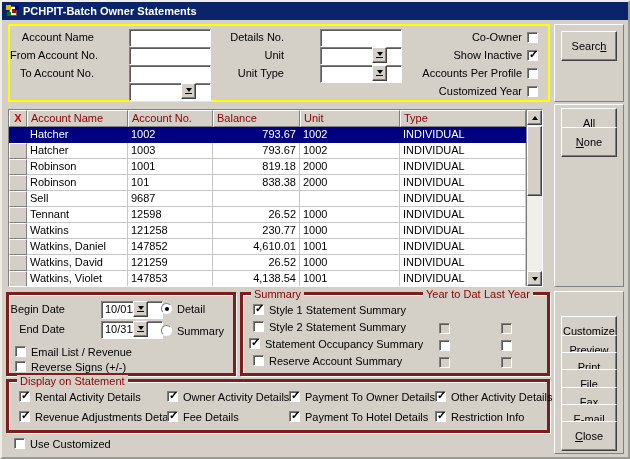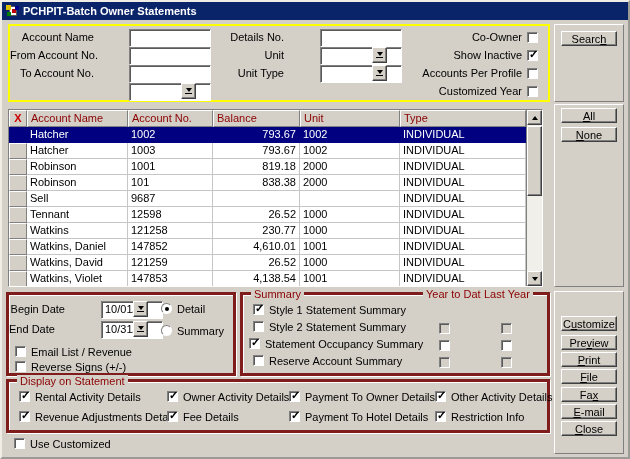--- a/index.html
+++ b/index.html
@@ -7,21 +7,21 @@
   body { font-family:"Liberation Sans", sans-serif; font-size:11px; color:#000; }
   .window { position:relative; width:630px; height:459px; background:#d4d0c8;
             border:2px outset #f0ede6; overflow:hidden; }
   .titlebar { height:18px; background:#0a246a; display:flex; align-items:center;
               padding:0 4px; gap:4px; }
   .title { color:#fff; font-size:11px; font-weight:bold; white-space:nowrap; }
   .client { position:relative; width:626px; height:437px; }
   .raised-thin { border:1px solid; border-color:#fff #808080 #808080 #fff; }
   .groove { border:3px solid #7f1d1d; box-shadow: inset 1px 1px 0 #fff, 1px 1px 0 #fff; }
 
-  .btn95 { position:absolute; width:56px; height:15px; background:#d4d0c8;
+  .btn95 { position:absolute; width:56px; height:30px; background:#d4d0c8;
            border:1px solid; border-color:#fff #404040 #404040 #fff;
            box-shadow: inset -1px -1px 0 #808080; display:flex; align-items:center;
            justify-content:center; font-size:11px; cursor:default; }
   .field { position:absolute; height:18px; background:#fff; border:1px solid;
            border-color:#808080 #fff #fff #808080; box-shadow: inset 1px 1px 0 #5a5a5a;
            padding:1px 3px; line-height:12px; overflow:hidden; white-space:nowrap;margin-left:32px; }
   .ddbtn { position:absolute; width:15px; height:16px; background:#d4d0c8;
            border:1px solid; border-color:#fff #404040 #404040 #fff;
            box-shadow: inset -1px -1px 0 #808080; display:flex; flex-direction:column;
            align-items:center; justify-content:center; }
@@ -264,21 +264,21 @@
       </div>
     </div>
 
     <div class="frame groove" style="left:4px;top:272px;width:230px;height:84px">
       <span class="lbl" style="position:absolute;left:0;top:6px;width:56px;text-align:right;line-height:16px">Begin Date</span>
       <span class="field" style="left:60px;top:6px;width:62px">10/01/12</span>
       <span class="ddbtn" style="left:124px;top:6px">
         <span class="tri-dn"></span>
         <span class="dd-bar"></span>
       </span>
-      <span class="lbl" style="position:absolute;left:0;top:26px;width:56px;text-align:left;line-height:16px">End Date</span>
+      <span class="lbl" style="position:absolute;left:0;top:26px;width:56px;text-align:right;line-height:16px">End Date</span>
       <span class="field" style="left:60px;top:26px;width:62px">10/31/12</span>
       <span class="ddbtn" style="left:124px;top:26px">
         <span class="tri-dn"></span>
         <span class="dd-bar"></span>
       </span>
 
       <span class="cbrow" style="left:152px;top:8px">
         <span class="radio checked"></span>
         <span class="rlabel">Detail</span>
       </span>

